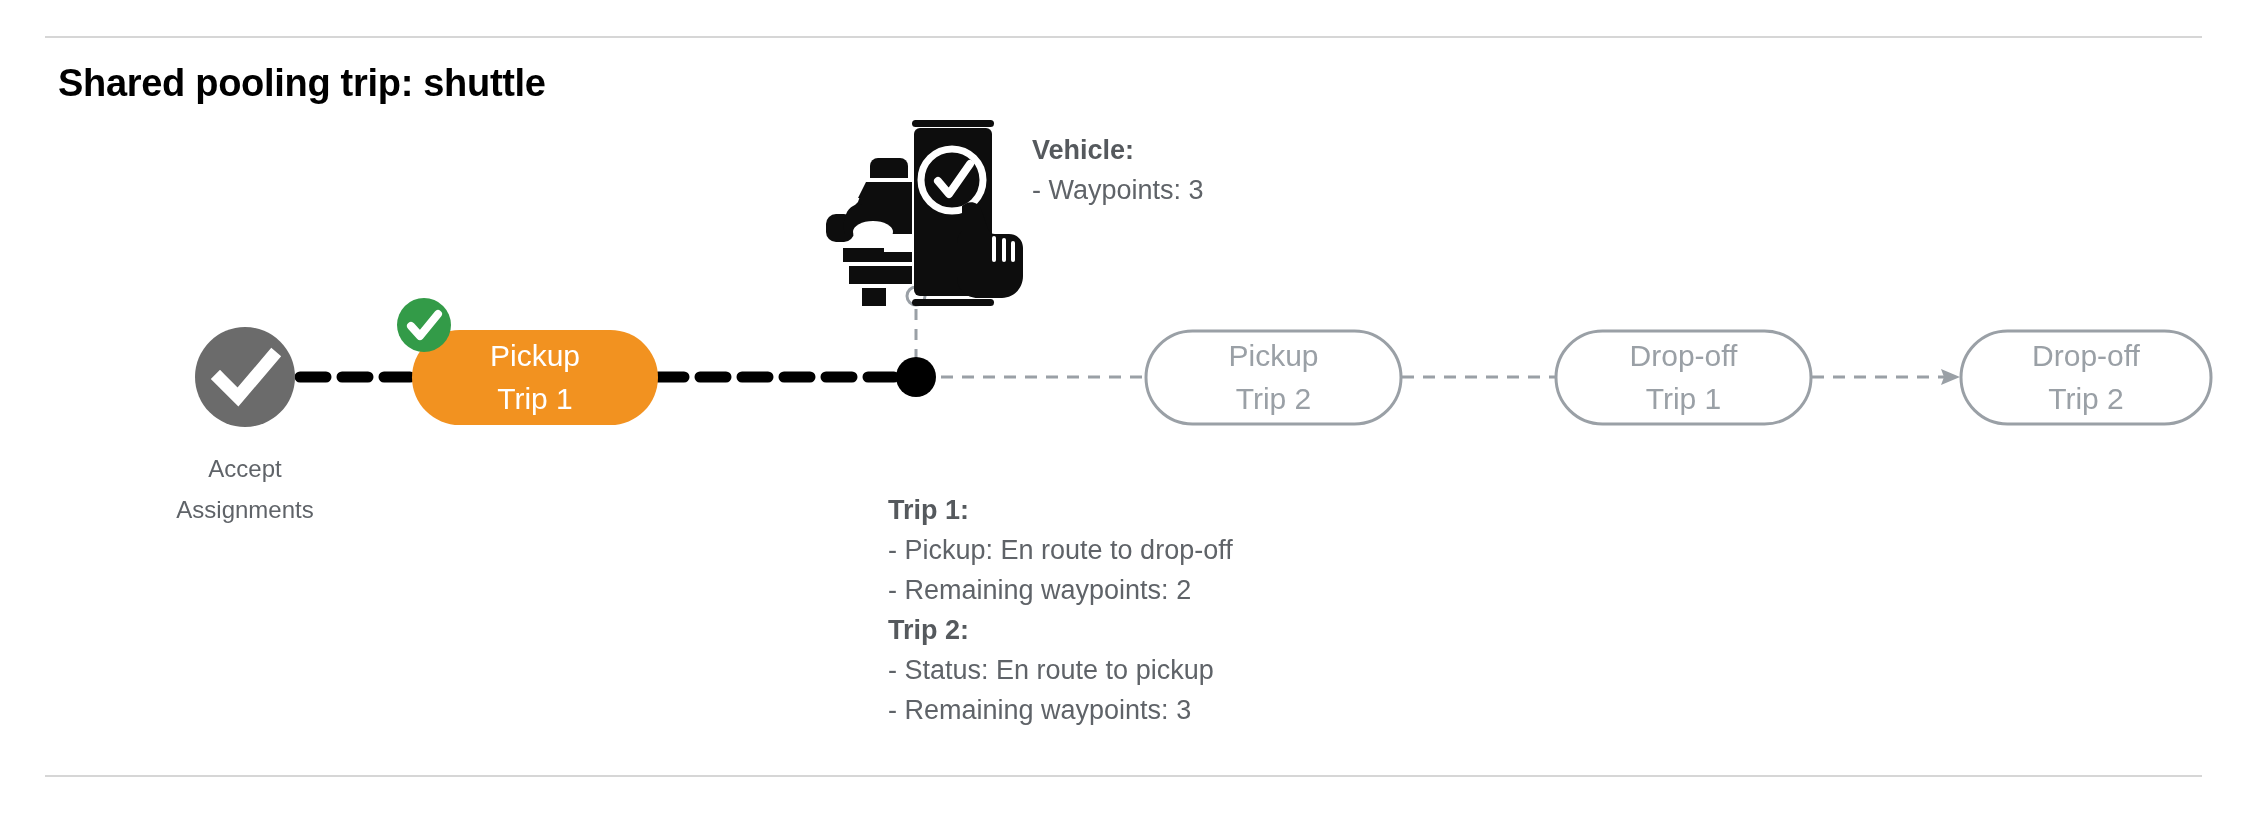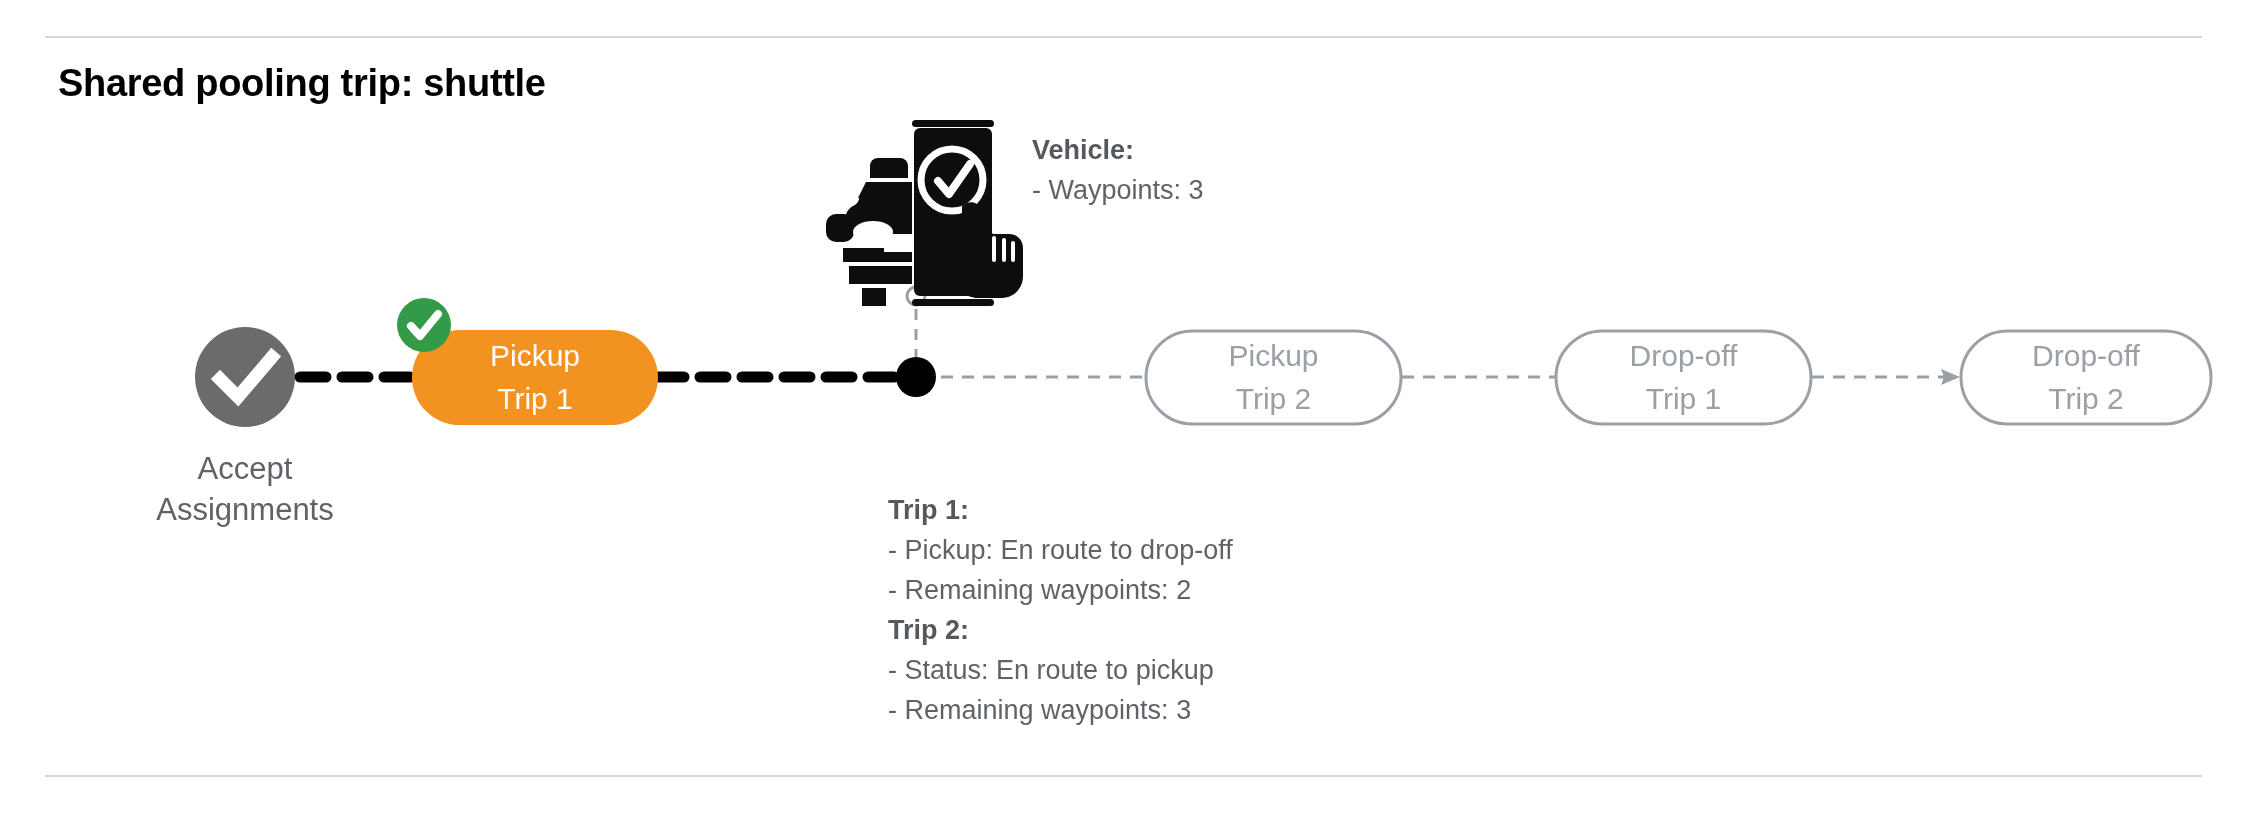--- a/index.html
+++ b/index.html
@@ -79,21 +79,21 @@
   .node-label.inactive {
     color: #9aa0a6;
   }
   #label-accept {
     position: absolute;
     left: 95px;
     top: 448px;
     width: 300px;
     text-align: center;
     color: #5f6368;
-    font-size: 31px;
+    font-size: 24px;
     line-height: 41px;
   }
 
   .lbl-line { display: block; text-align: center; }
 </style>
 </head>
 <body>
 
 <div id="stage">
 

